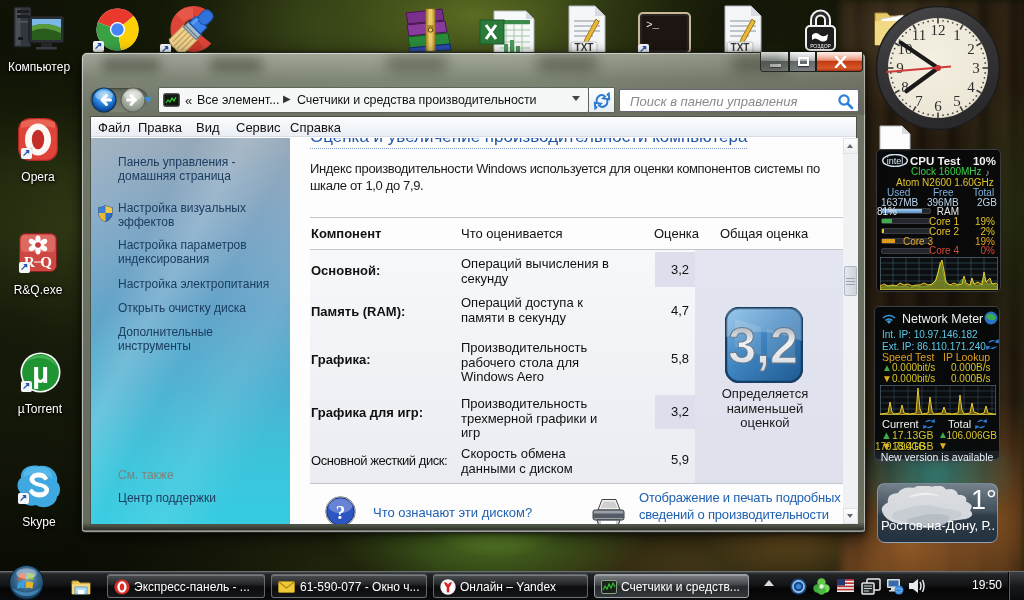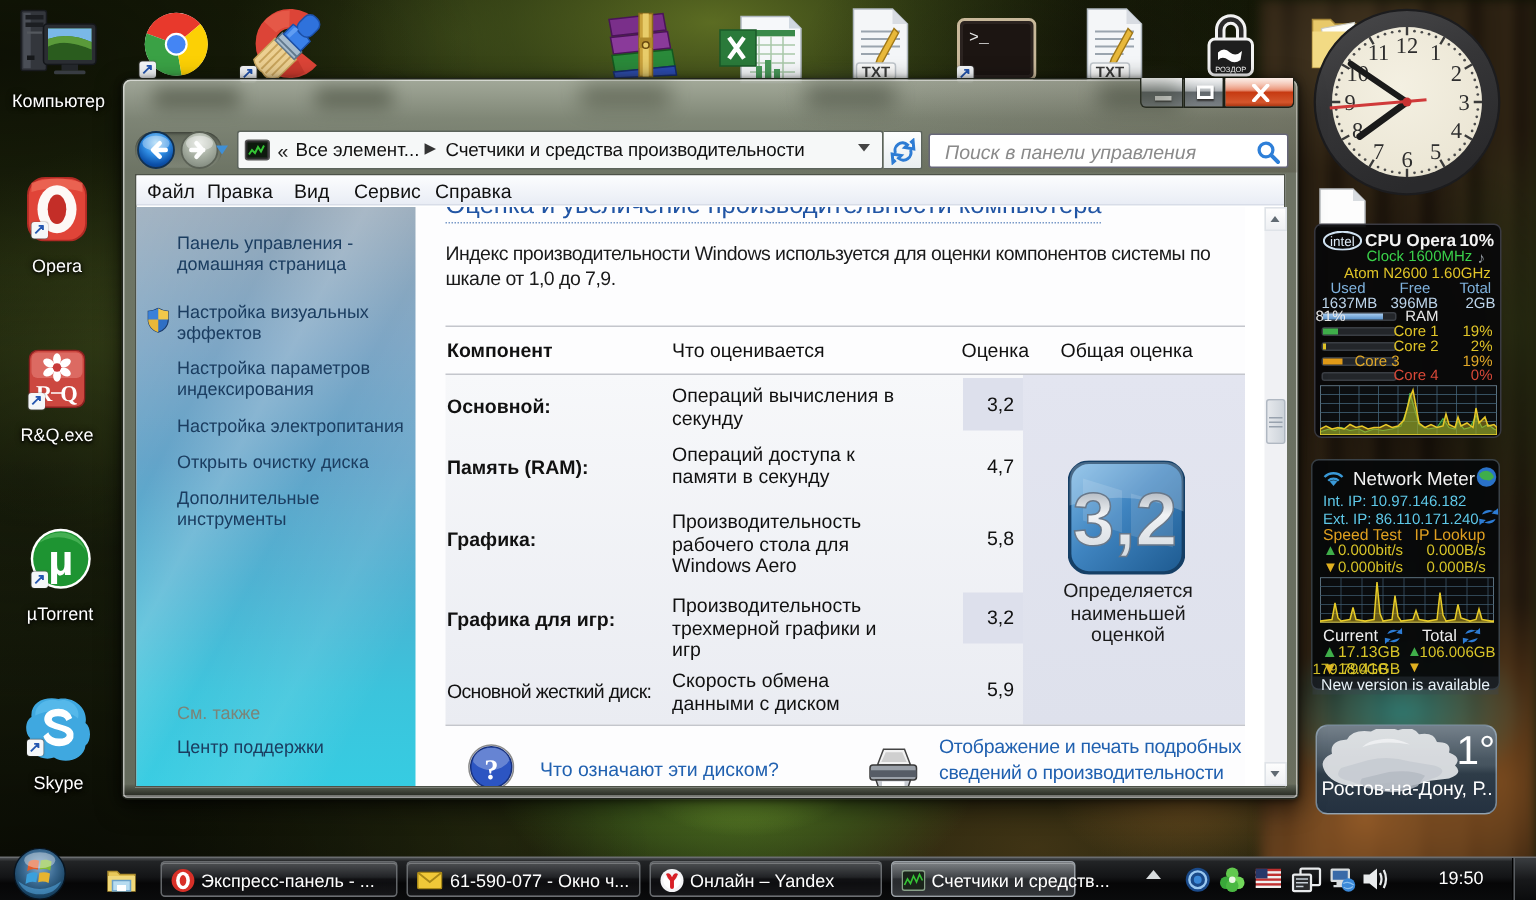--- a/index.html
+++ b/index.html
@@ -60,32 +60,32 @@
 #search{position:absolute;left:537px;top:3px;width:240px;height:23px;background:#fff;border:1px solid #667;border-radius:2px}
 
 #menubar{position:absolute;left:0;top:0;width:765px;height:20px;background:linear-gradient(180deg,#fcfdfe,#e9edf5);border-bottom:1px solid #d8dde8;font-size:13px;color:#111}
 #menubar span{position:absolute;top:3px}
 
 #sidebar{position:absolute;left:0;top:21px;width:199px;height:386px;background:
  linear-gradient(118deg, rgba(255,255,255,.16) 0%, rgba(255,255,255,.02) 26%, rgba(255,255,255,.20) 38%, rgba(255,255,255,.02) 52%, rgba(255,255,255,.10) 68%, rgba(255,255,255,0) 82%),
  linear-gradient(180deg,#94a7b8 0%,#7aa4c4 24%,#60a2c8 44%,#4cb0d1 64%,#3bc4dc 84%,#36cce2 100%)}
 .slink{position:absolute;left:27px;color:#1b3d60;font-size:12px;line-height:14px}
 
-#main{position:absolute;left:186px;top:21px;width:553px;height:386px;background:#fdfdfe;overflow:hidden}
+#main{position:absolute;left:199px;top:21px;width:553px;height:386px;background:#fdfdfe;overflow:hidden}
 #scroll{position:absolute;left:752px;top:21px;width:15px;height:386px;background:#f0f1f4}
 
 #gclock{position:absolute;left:875px;top:5px}
 #gcpu{position:absolute;left:876px;top:149px;width:125px;height:143px;background:rgba(8,8,10,.94);border:1px solid #3a3a42;border-radius:5px;color:#fff}
 #gnet{position:absolute;left:874px;top:306px;width:126px;height:154px;background:rgba(6,8,10,.94);border:1px solid #3a4248;border-radius:5px;color:#fff}
 #gweather{position:absolute;left:877px;top:483px;width:121px;height:60px;border-radius:8px;border:1px solid rgba(190,210,225,.55);background:linear-gradient(180deg,#5c6a76 0%,#46545f 45%,#2e3c48 55%,#243140 100%);overflow:hidden}
 
 #taskbar{position:absolute;left:0;top:571px;width:1024px;height:29px;background:linear-gradient(180deg,#4a4d50 0%,#222426 8%,#131416 45%,#060607 60%,#0a0b0c 100%);border-top:1px solid #6a6d70}
 .tbtn{position:absolute;top:2px;height:24px;border-radius:3px;border:1px solid rgba(120,124,128,.8);background:linear-gradient(180deg,rgba(130,134,138,.45),rgba(60,62,66,.35) 45%,rgba(20,20,24,.45) 50%,rgba(40,42,46,.4));box-shadow:inset 0 1px 0 rgba(255,255,255,.25);color:#fff;font-size:12px}
 .tbtn .ttxt{position:absolute;left:26px;top:5px;white-space:nowrap;overflow:hidden}
-#tclock{position:absolute;left:946px;top:571px;width:56px;height:29px;color:#fff;font-size:12px;text-align:center;line-height:29px}
+#tclock{position:absolute;left:946px;top:571px;width:56px;height:29px;color:#fff;font-size:12px;text-align:right;line-height:29px}
 </style></head>
 <body>
 <div id="wall"></div>
 <div id="wallvig"></div>
 <div id="trunk"></div>
 <div id="trunkdark"></div>
 
 <div id="topicons">
 
   <svg class="abs" style="left:96px;top:8px" width="43" height="43" viewBox="0 0 43 43">
@@ -362,21 +362,21 @@
   <line x1="63" y1="63" x2="31.5" y2="86" stroke="#1a1a1a" stroke-width="4.5" stroke-linecap="round"></line>
   <line x1="76" y1="61.5" x2="11.5" y2="67" stroke="#d03a3a" stroke-width="2"></line>
   <circle cx="63" cy="63" r="3" fill="#c83232"></circle>
 </svg>
 </div>
 <div id="gcpu">
   <svg class="abs" style="left:5px;top:4px" width="26" height="13" viewBox="0 0 26 13">
     <ellipse cx="13" cy="6.5" rx="12.4" ry="6" fill="none" stroke="#cfe2f2" stroke-width="1.4"></ellipse>
     <text x="13" y="10" font-size="9" fill="#dceaf6" text-anchor="middle" font-family="Liberation Sans">intel</text>
   </svg>
-  <div class="abs" style="left:33px;top:5px;font-size:11.5px;font-weight:bold;color:#f2f2f2">CPU Opera</div>
+  <div class="abs" style="left:33px;top:5px;font-size:11.5px;font-weight:bold;color:#f2f2f2">CPU Test</div>
   <div class="abs" style="left:0;top:5px;width:119px;text-align:right;font-size:11.5px;font-weight:bold;color:#f2f2f2">10%</div>
   <div class="abs" style="left:34px;top:16px;font-size:10px;color:#3ad04a">Clock 1600MHz</div>
   <div class="abs" style="left:108px;top:17px;font-size:10px;color:#9aa2aa">♪</div>
   <div class="abs" style="left:19px;top:27px;font-size:10px;color:#e0c428">Atom N2600 1.60GHz</div>
   <div class="abs" style="left:10px;top:37px;font-size:10px;color:#7fb2dd">Used</div>
   <div class="abs" style="left:56px;top:37px;font-size:10px;color:#7fb2dd">Free</div>
   <div class="abs" style="left:96px;top:37px;font-size:10px;color:#7fb2dd">Total</div>
   <div class="abs" style="left:4px;top:47px;font-size:10px;color:#bcd4ea">1637MB</div>
   <div class="abs" style="left:50px;top:47px;font-size:10px;color:#bcd4ea">396MB</div>
   <div class="abs" style="left:100px;top:47px;font-size:10px;color:#bcd4ea">2GB</div>
@@ -708,21 +708,21 @@
     <div class="ttxt" style="left:28px">61-590-077  - Окно ч...</div>
   </div>
   <div class="tbtn" style="left:433px;width:155px">
     <svg class="abs" style="left:6px;top:4px" width="16" height="16" viewBox="0 0 16 16">
         <circle cx="8" cy="8" r="7.7" fill="#f4f4f6"></circle>
         <path d="M8 13.8 A6 6 0 0 1 3.2 4.5 Q5.5 8.5 8 8.2 Q10.5 8.5 12.8 4.5 A6 6 0 0 1 8 13.8 Z" fill="#fff"></path>
         <path d="M4 3.6 Q6.5 2.2 8 5.8 Q9.5 2.2 12 3.6 Q10.8 6.8 9.3 8.2 L9.3 12.5 Q9.3 13.6 8 13.6 Q6.7 13.6 6.7 12.5 L6.7 8.2 Q5.2 6.8 4 3.6 Z" fill="#d81f26"></path>
       </svg>
     <div class="ttxt">Онлайн – Yandex</div>
   </div>
-  <div class="tbtn" style="left:594px;width:123px;background:linear-gradient(180deg,rgba(200,205,210,.55),rgba(120,126,132,.45) 45%,rgba(70,74,80,.5) 50%,rgba(95,100,106,.5));border-color:#9aa0a6">
+  <div class="tbtn" style="left:594px;width:155px;background:linear-gradient(180deg,rgba(200,205,210,.55),rgba(120,126,132,.45) 45%,rgba(70,74,80,.5) 50%,rgba(95,100,106,.5));border-color:#9aa0a6">
     <svg class="abs" style="left:6px;top:5px" width="16" height="14" viewBox="0 0 16 14">
         <rect x="0.5" y="0.5" width="15" height="13" rx="1.5" fill="#1a241a" stroke="#88a088"></rect>
         <path d="M2 10 L4 6 L6 9 L8 4 L10 8 L12 3 L14 7" stroke="#35c435" stroke-width="1.1" fill="none"></path>
       </svg>
     <div class="ttxt">Счетчики и средств...</div>
   </div>
 
   <div class="abs" style="left:764px;top:8px;width:0;height:0;border-left:5px solid transparent;border-right:5px solid transparent;border-bottom:6px solid #d8dcde"></div>
   <svg class="abs" style="left:790px;top:6px" width="17" height="17" viewBox="0 0 17 17">
     <circle cx="8.5" cy="8.5" r="8" fill="#1a4a8a"></circle>

